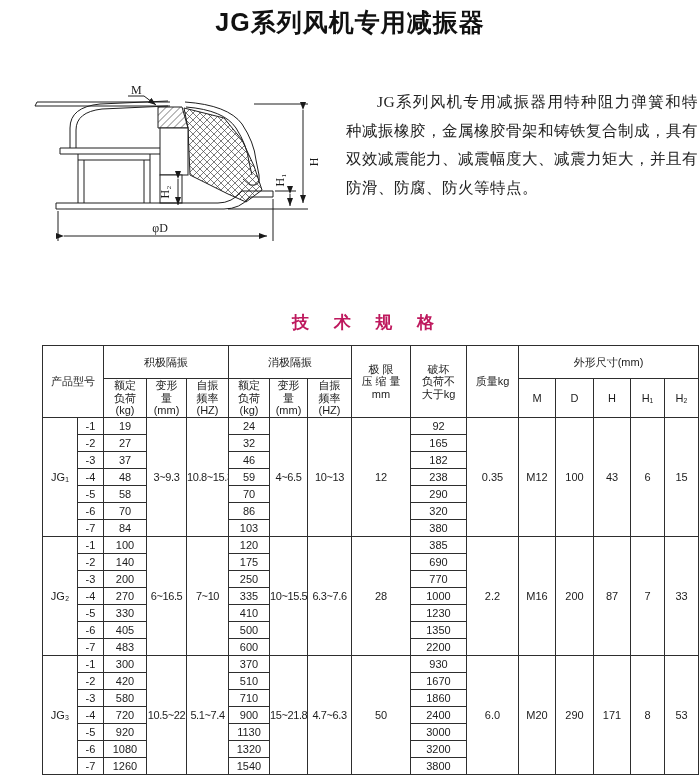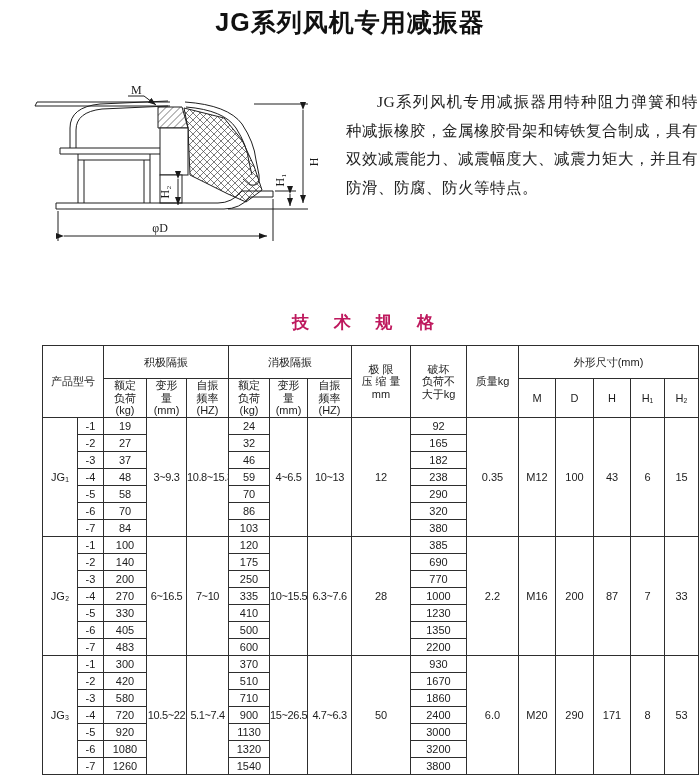--- a/index.html
+++ b/index.html
@@ -268,21 +268,21 @@
       <td>2200</td>
     </tr>
 
     <tr class="dr">
       <td class="model" rowspan="7">JG₃</td>
       <td>-1</td>
       <td>300</td>
       <td class="tight" rowspan="7">10.5~22</td>
       <td class="tight" rowspan="7">5.1~7.4</td>
       <td>370</td>
-      <td class="tight" rowspan="7">15~26.5</td>
+      <td class="tight" rowspan="7">15~21.8</td>
       <td class="tight" rowspan="7">4.7~6.3</td>
       <td rowspan="7">50</td>
       <td>930</td>
       <td rowspan="7">6.0</td>
       <td rowspan="7">M20</td>
       <td rowspan="7">290</td>
       <td rowspan="7">171</td>
       <td rowspan="7">8</td>
       <td rowspan="7">53</td>
     </tr>

